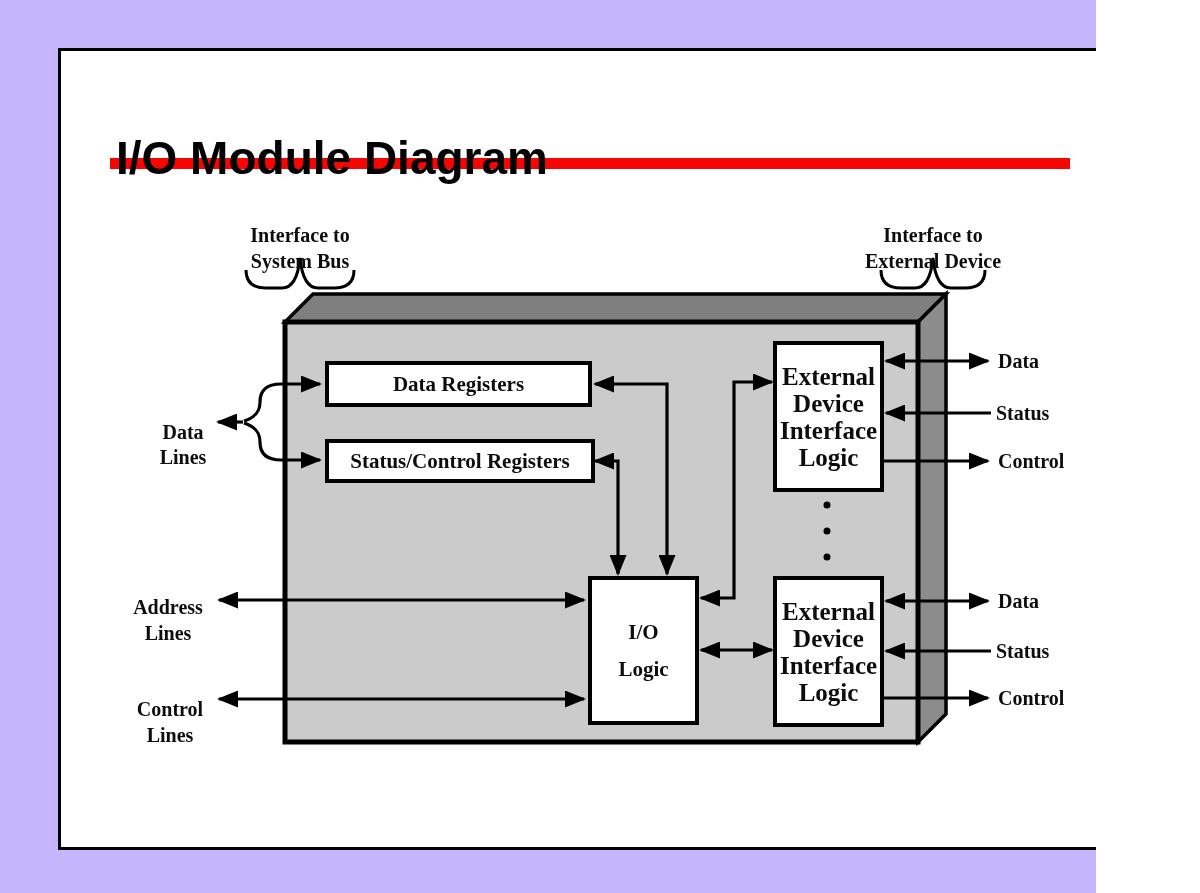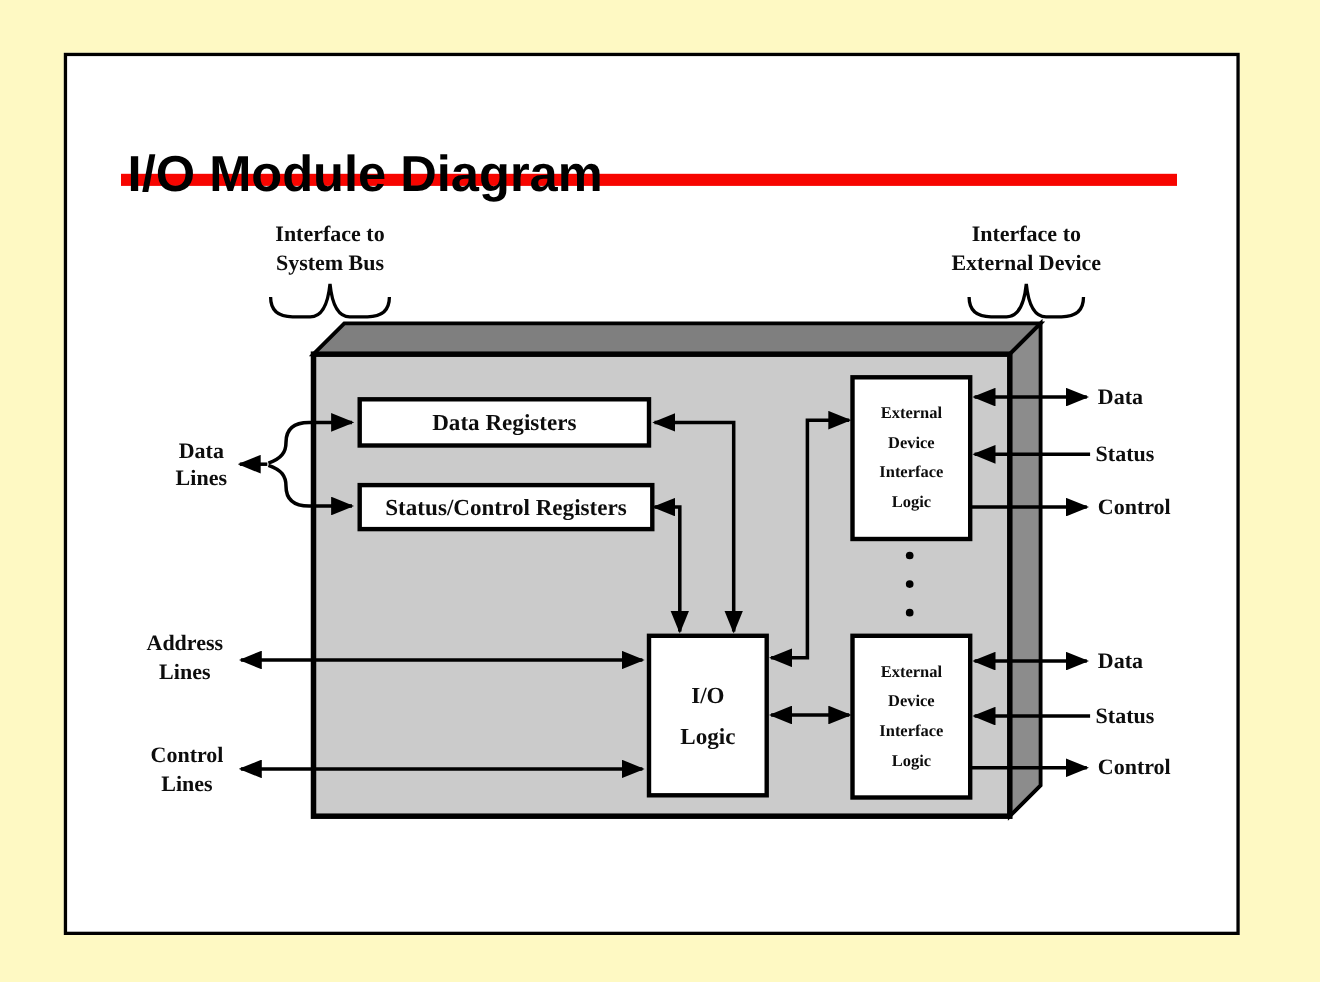--- a/index.html
+++ b/index.html
@@ -1,31 +1,31 @@
 <!DOCTYPE html>
 <html><head>
 <meta charset="utf-8">
 <style>
   html,body{margin:0;padding:0;background:#ffffff;}
-  .page{position:relative;width:1200px;height:893px;background:#fef9c3;overflow:hidden;
+  .page{position:relative;width:1096px;height:893px;background:#c4b5fd;overflow:hidden;
         font-family:"Liberation Serif",serif;}
   .slide-frame{position:absolute;left:58px;top:48px;width:1069px;height:802px;
         border:3px solid #000;box-sizing:border-box;background:#ffffff;z-index:0;}
   .page-title{position:absolute;left:116px;top:100px;z-index:2;
         font-family:"Liberation Sans",sans-serif;font-weight:bold;font-size:46px;
         color:#000;letter-spacing:0px;white-space:nowrap;}
   .diagram-canvas{position:absolute;left:0;top:0;z-index:1;}
   .lbl{position:absolute;z-index:2;color:#0d0d0d;font-weight:bold;white-space:pre-line;}
   .lbl-center{text-align:center;}
-  .lbl-free{font-size:20px;line-height:26px;}
+  .lbl-free{font-size:20px;line-height:26px;margin-top:22px;}
   .lbl-side{font-size:20px;line-height:26px;white-space:nowrap;}
   .lbl-box{display:flex;align-items:center;justify-content:center;text-align:center;}
   .lbl-reg{font-size:21px;}
   .lbl-io{font-size:21px;line-height:37px;}
-  .lbl-edil{font-size:15px;line-height:27px;}
+  .lbl-edil{font-size:25px;line-height:27px;}
 </style>
 </head>
 <body>
 
 <div class="page">
 
   <div class="slide-frame"></div>
 
   <h1 class="page-title">I/O Module Diagram</h1>
 

